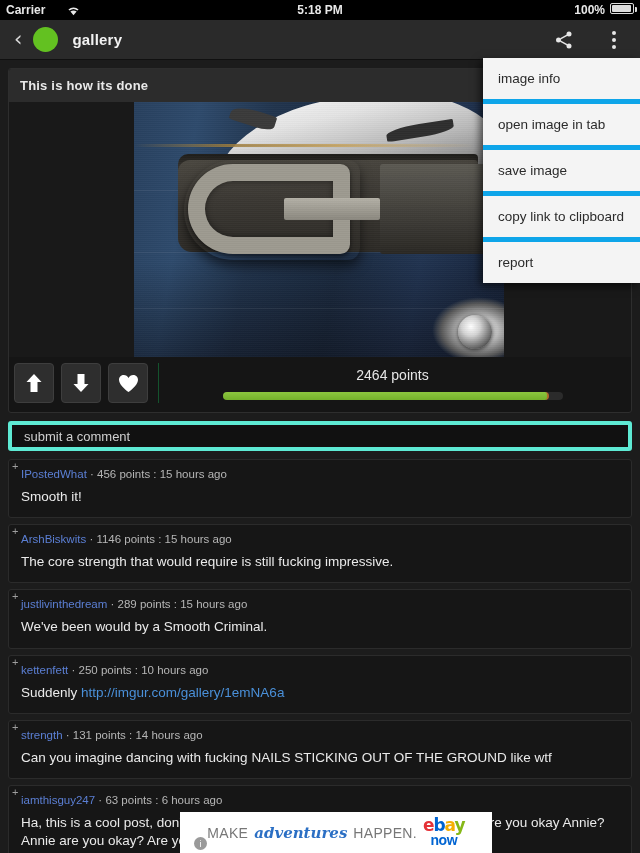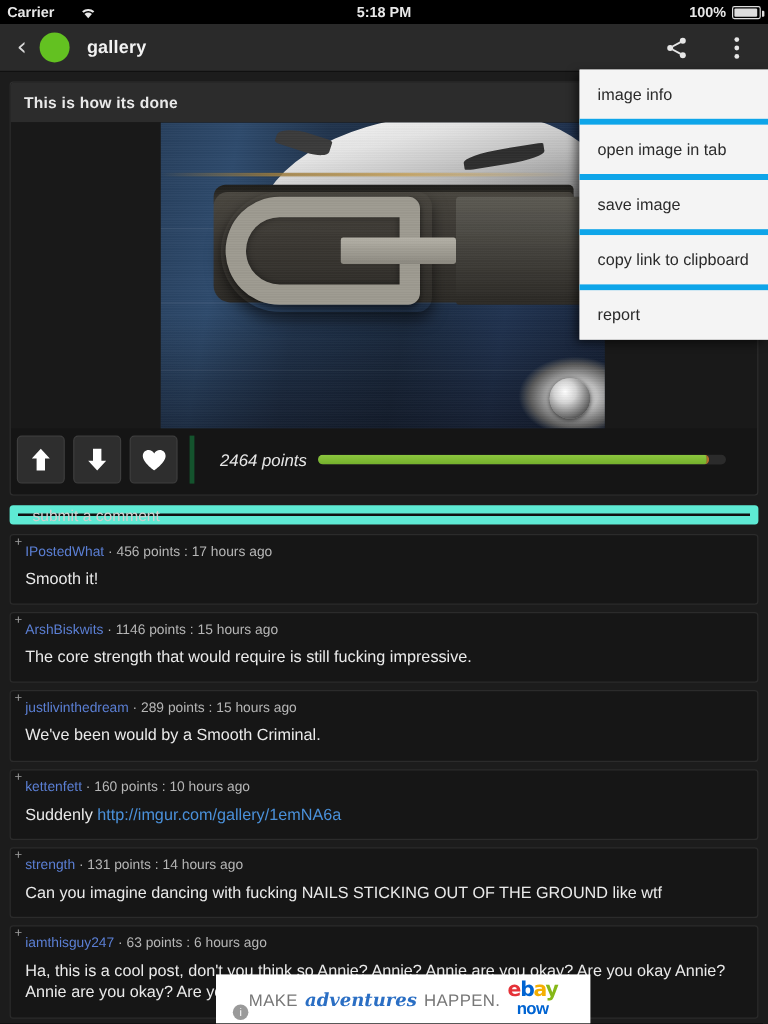--- a/index.html
+++ b/index.html
@@ -15,21 +15,21 @@
   .statusbar {
     height:20px; background:#000; color:#e8e8e8;
     display:flex; align-items:center; padding:0 6px;
     font-size:12px; font-weight:bold; position:relative;
   }
   .sb-left { display:flex; align-items:center; gap:22px; }
   .sb-center {
     position:absolute; left:0; right:0; text-align:center;
     font-size:12px; font-weight:bold; pointer-events:none;
   }
-  .sb-right { margin-left:auto; display:flex; align-items:center; gap:5px; font-size:12px; }
+  .sb-right { margin-left:auto; display:flex; align-items:flex-start; gap:5px; font-size:12px; }
   .wifi { width:13px; height:11px; position:relative; display:inline-block; }
   .wifi svg { display:block; }
   .battery {
     width:24px; height:11px; border:1.5px solid #dcdcdc; border-radius:2px;
     position:relative; display:inline-block;
   }
   .battery:after {
     content:""; position:absolute; right:-4px; top:3px; width:2px; height:5px;
     background:#dcdcdc; border-radius:0 1px 1px 0;
   }
@@ -136,37 +136,36 @@
 
   
   .vote-row { display:flex; align-items:stretch; padding:6px 5px 9px 5px; gap:7px; }
   .vote-btn {
     width:40px; height:40px; background:#2e2e2e; border:1px solid #3e3e3e;
     border-radius:4px; display:flex; align-items:center; justify-content:center;
     flex:none;
   }
   .vote-btn svg { display:block; }
   .points-area {
-    flex:1; margin-left:3px; border-left:4px solid #14532d; display:flex;
-    flex-direction:row; align-items:center; justify-content:center; gap:9px;
+    flex:1; margin-left:3px; border-left:1px solid #14532d; display:flex;
+    flex-direction:column; align-items:center; justify-content:center; gap:9px;
     padding:0 8px;
-    font-style:italic;
   }
   .points-text { color:#e6e6e6; font-size:14px; }
   .bar-track { width:340px; height:8px; background:#2b2b2b; border-radius:5px; position:relative; }
   .bar-fill {
     position:absolute; left:0; top:0; bottom:0; border-radius:5px;
     background:linear-gradient(180deg, #8cc63f 0%, #74b02b 100%);
     border-right:2px solid #b06a2a;
   }
 
   
   .submit-box {
-    margin:0 8px 8px 8px; background:#111; border:7px solid #5eead4; border-radius:3px;
-    height:16px; display:flex; align-items:center; padding:0 12px;text-align:right;
+    margin:0 8px 8px 8px; background:#111; border:4px solid #5eead4; border-radius:3px;
+    height:30px; display:flex; align-items:center; padding:0 12px;text-align:right;
   }
   .submit-box span { color:#cfcfcf; font-size:13px; }
 
   
   .comments { padding:0 8px; }
   .comment {
     background:#161616; border:1px solid #2b2b2b; border-radius:3px;
     margin-bottom:6px; padding:8px 12px 11px 12px; position:relative;
   }
   .expander {
@@ -305,36 +304,36 @@
     </div>
   </div>
 
   <div class="submit-box">
     <span>submit a comment</span>
   </div>
 
   <div class="comments">
       <div class="comment">
         <span class="expander">+</span>
-        <div class="c-meta"><span class="c-user">IPostedWhat</span><span> · 456 points : 17 hours ago</span></div>
+        <div class="c-meta"><span class="c-user">IPostedWhat</span><span> · 456 points : 15 hours ago</span></div>
         <div class="c-body"><span>Smooth it!</span></div>
       </div>
       <div class="comment">
         <span class="expander">+</span>
         <div class="c-meta"><span class="c-user">ArshBiskwits</span><span> · 1146 points : 15 hours ago</span></div>
         <div class="c-body"><span>The core strength that would require is still fucking impressive.</span></div>
       </div>
       <div class="comment">
         <span class="expander">+</span>
         <div class="c-meta"><span class="c-user">justlivinthedream</span><span> · 289 points : 15 hours ago</span></div>
         <div class="c-body"><span>We've been would by a Smooth Criminal.</span></div>
       </div>
       <div class="comment">
         <span class="expander">+</span>
-        <div class="c-meta"><span class="c-user">kettenfett</span><span> · 160 points : 10 hours ago</span></div>
+        <div class="c-meta"><span class="c-user">kettenfett</span><span> · 250 points : 10 hours ago</span></div>
         <div class="c-body"><span>Suddenly </span><span class="c-link">http://imgur.com/gallery/1emNA6a</span></div>
       </div>
       <div class="comment">
         <span class="expander">+</span>
         <div class="c-meta"><span class="c-user">strength</span><span> · 131 points : 14 hours ago</span></div>
         <div class="c-body"><span>Can you imagine dancing with fucking NAILS STICKING OUT OF THE GROUND like wtf</span></div>
       </div>
       <div class="comment">
         <span class="expander">+</span>
         <div class="c-meta"><span class="c-user">iamthisguy247</span><span> · 63 points : 6 hours ago</span></div>

